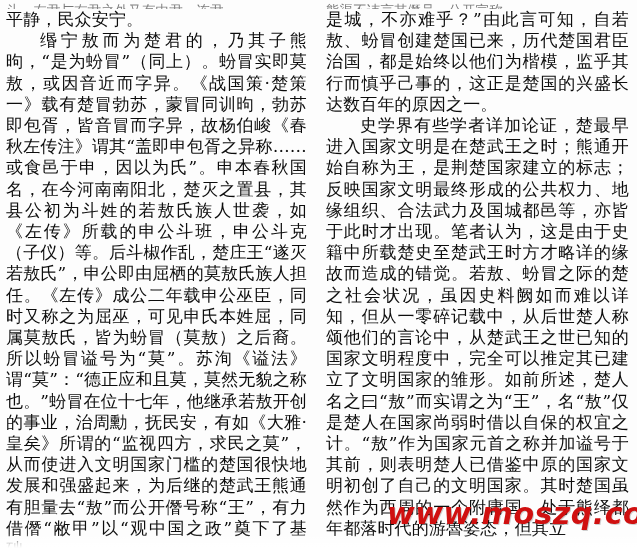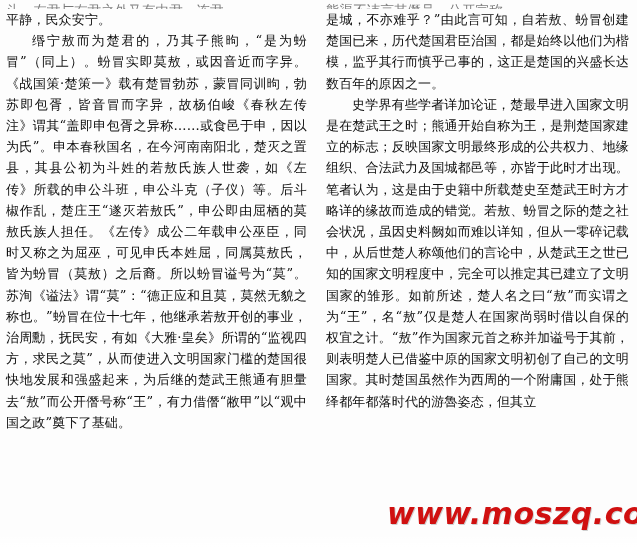--- a/index.html
+++ b/index.html
@@ -40,21 +40,21 @@
   .col-divider {
     width: 1px;
     background: transparent;
   }
   .col-right {
     width: 312px;
     padding-left: 8px;
   }
   .para {
     font-family: "DejaVu Serif", serif;
-    font-size: 13px;
+    font-size: 17px;
     line-height: 21.2px;
     color: #0d0d0d;
     text-align: justify;
     text-justify: inter-character;
     letter-spacing: 0.15px;
     margin: 0;
     word-break: break-all;
   }
   .para.indent {
     text-indent: 2em;

